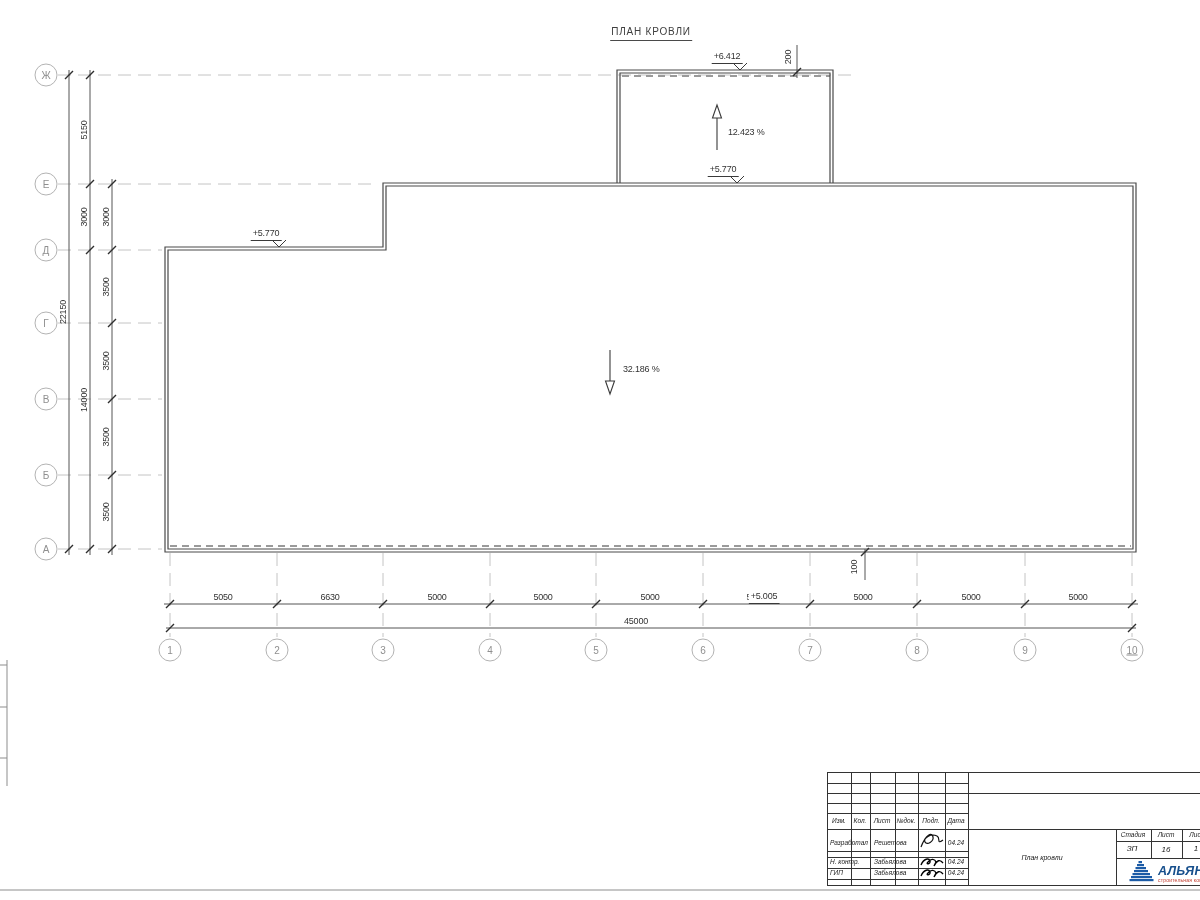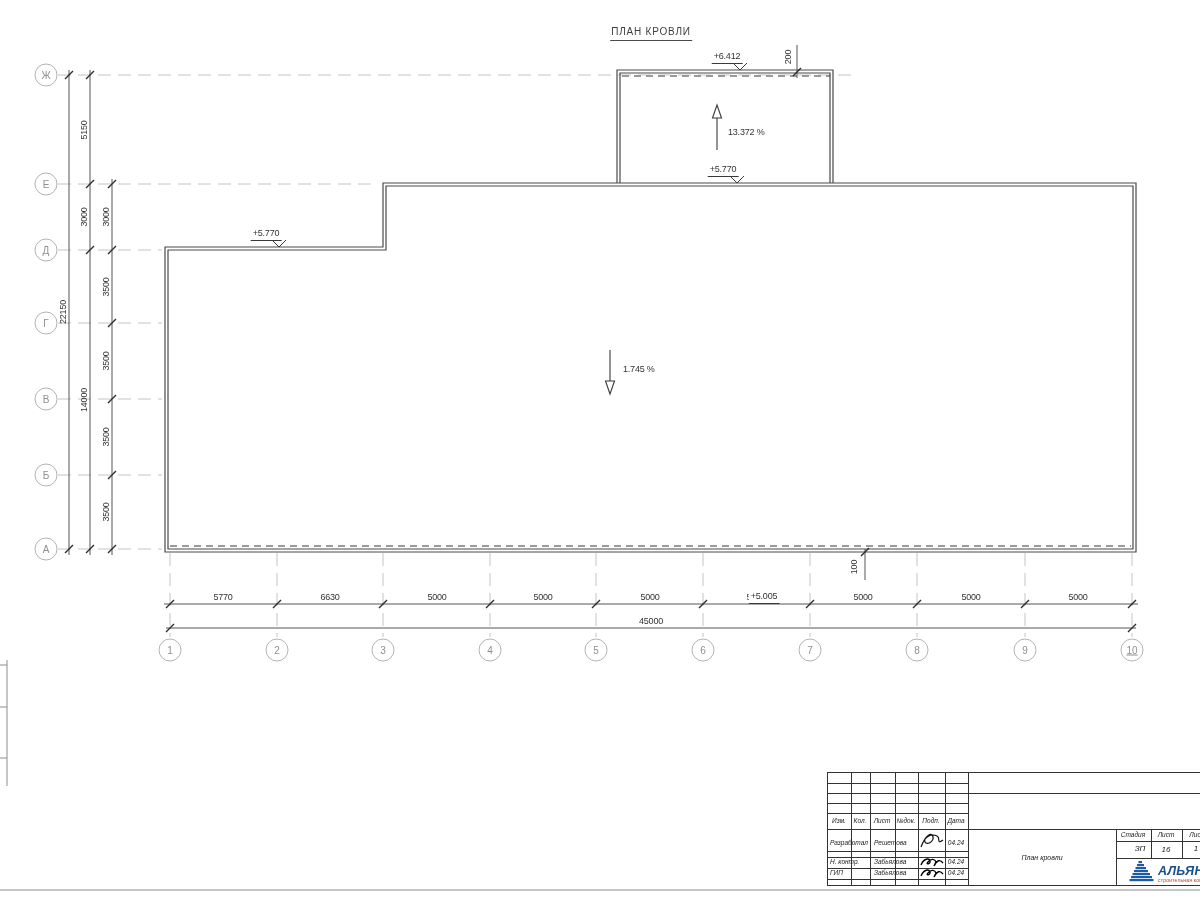--- a/index.html
+++ b/index.html
@@ -147,36 +147,36 @@
       <div class="lbl rot" style="left: 84px; top: 130px;">5150</div>
       <div class="lbl rot" style="left: 84px; top: 217px;">3000</div>
       <div class="lbl rot" style="left: 84px; top: 400px;">14000</div>
       <div class="lbl rot" style="left: 106px; top: 217px;">3000</div>
       <div class="lbl rot" style="left: 106px; top: 287px;">3500</div>
       <div class="lbl rot" style="left: 106px; top: 361px;">3500</div>
       <div class="lbl rot" style="left: 106px; top: 437px;">3500</div>
       <div class="lbl rot" style="left: 106px; top: 512px;">3500</div>
       <div class="lbl rot" style="left: 788px; top: 57px;">200</div>
       <div class="lbl rot" style="left: 854px; top: 567px;">100</div>
-      <div class="lbl" style="left: 223px; top: 597px;">5770</div>
+      <div class="lbl" style="left: 223px; top: 597px;">5050</div>
       <div class="lbl" style="left: 330px; top: 597px;">6630</div>
       <div class="lbl" style="left: 437px; top: 597px;">5000</div>
       <div class="lbl" style="left: 543px; top: 597px;">5000</div>
       <div class="lbl" style="left: 650px; top: 597px;">5000</div>
       <div class="lbl" style="left: 756px; top: 597px;">5000</div>
       <div class="lbl" style="left: 863px; top: 597px;">5000</div>
       <div class="lbl" style="left: 971px; top: 597px;">5000</div>
       <div class="lbl" style="left: 1078px; top: 597px;">5000</div>
-      <div class="lbl" style="left: 651px; top: 621px;">45000</div>
+      <div class="lbl" style="left: 636px; top: 621px;">45000</div>
       <div class="lbl elev" style="left: 727px; top: 64px;">+6.412</div>
       <div class="lbl elev" style="left: 723px; top: 177px;">+5.770</div>
       <div class="lbl elev" style="left: 266px; top: 241px;">+5.770</div>
       <div class="lbl elev" style="left: 764px; top: 604px;">+5.005</div>
-      <div class="lbl slope" style="left: 728px; top: 132px;">13.372 %</div>
-      <div class="lbl slope" style="left: 623px; top: 369px;">1.745 %</div>
+      <div class="lbl slope" style="left: 728px; top: 132px;">12.423 %</div>
+      <div class="lbl slope" style="left: 623px; top: 369px;">32.186 %</div>
     </div>
 
   <div class="sheet-title">ПЛАН КРОВЛИ</div>
 
   <div id="tb">
 
     <i class="vl" style="left:23px;top:0;height:112px"></i>
     <i class="vl" style="left:42px;top:0;height:112px"></i>
     <i class="vl" style="left:67px;top:0;height:112px"></i>
     <i class="vl" style="left:90px;top:0;height:112px"></i>
@@ -225,21 +225,21 @@
     </svg>
     <svg class="sig" style="left:91px;top:95px" width="26" height="11" viewBox="0 0 26 11">
       <path d="M2,8 C5,1 10,1 11,4 C12,7 6,8 9,5 C12,1 16,2 17,5 L15,9 C18,3 21,2 24,6" stroke="#000" stroke-width="1.4" fill="none"></path>
     </svg>
 
     <span class="tt" style="left:214px;top:84px;font-size:7px">План кровли</span>
 
     <span class="tt" style="left:305px;top:62px">Стадия</span>
     <span class="tt" style="left:338px;top:62px">Лист</span>
     <span class="tt" style="left:367px;top:62px">Лис</span>
-    <span class="tt stv" style="left:312px;top:76px">ЗП</span>
+    <span class="tt stv" style="left:304px;top:76px">ЗП</span>
     <span class="tt stv" style="left:338px;top:77px">16</span>
     <span class="tt stv" style="left:368px;top:76px">1</span>
 
     <svg class="sig" style="left:299px;top:88px" width="27" height="22" viewBox="0 0 27 22">
       <g fill="#1c5ba6">
         <rect x="11.5" y="0" width="3.5" height="2.2"></rect>
         <rect x="10" y="3" width="7" height="2.2"></rect>
         <rect x="8.5" y="6" width="10.5" height="2.2"></rect>
         <rect x="7" y="9" width="14" height="2.2"></rect>
         <rect x="5.5" y="12" width="17.5" height="2.2"></rect>

